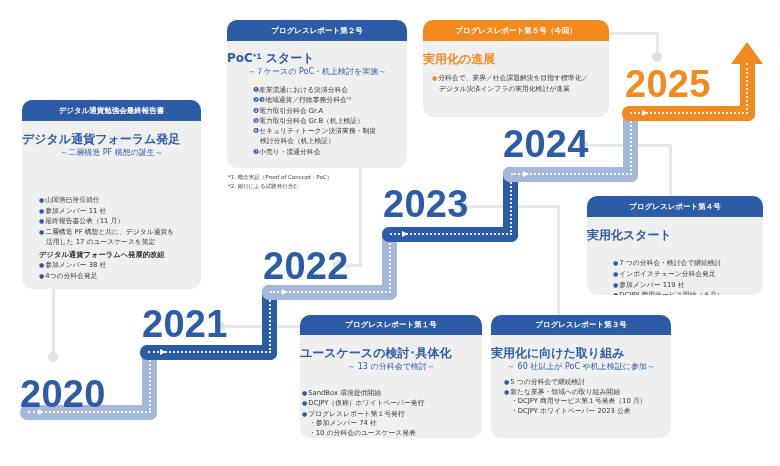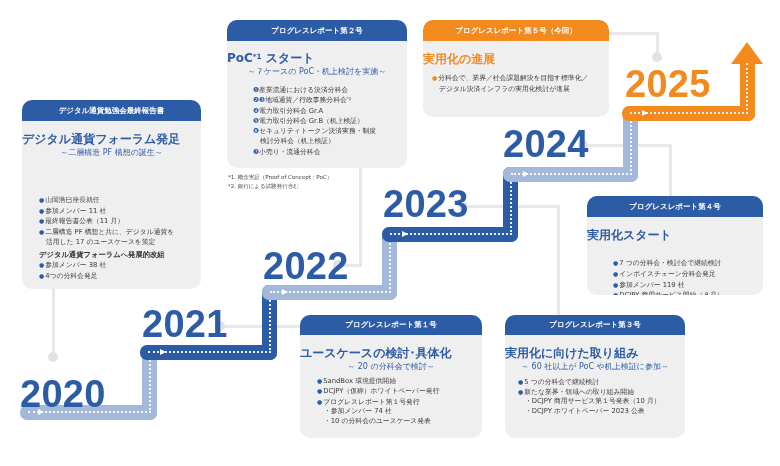--- a/index.html
+++ b/index.html
@@ -167,32 +167,32 @@
     <span class="item"><span class="bul"></span><span>7 つの分科会・検討会で継続検討</span></span>
     <span class="item"><span class="bul"></span><span>インボイスチェーン分科会発足</span></span>
     <span class="item"><span class="bul"></span><span>参加メンバー 119 社</span></span>
     <span class="item"><span class="bul"></span><span>DCJPY 商用サービス開始（８月）</span></span>
   </div>
 </div>
 
 <div class="box" style="left:300px;top:315px;width:182px;height:123px;">
   <div class="box-header" style="height:20px;line-height:20px;">プログレスレポート第１号</div>
   <div class="box-title">ユースケースの検討･具体化</div>
-  <div class="box-sub">～ 20 の分科会で検討～</div>
-  <div class="list" style="padding-left:17px;margin-top:3px;line-height:9.4px;">
+  <div class="box-sub">～ 13 の分科会で検討～</div>
+  <div class="list" style="padding-left:2px;margin-top:15px;line-height:9.4px;">
     <span class="item"><span class="bul"></span><span>SandBox 環境提供開始</span></span>
     <span class="item"><span class="bul"></span><span>DCJPY（仮称）ホワイトペーパー発行</span></span>
     <span class="item"><span class="bul"></span><span>プログレスレポート第１号発行</span>
       <span class="sub-item">・参加メンバー 74 社</span>
       <span class="sub-item">・10 の分科会のユースケース発表</span>
     </span>
   </div>
 </div>
 
-<div class="box" style="left:505px;top:315px;width:180px;height:123px;">
+<div class="box" style="left:491px;top:315px;width:180px;height:123px;">
   <div class="box-header" style="height:20px;line-height:20px;">プログレスレポート第３号</div>
   <div class="box-title">実用化に向けた取り組み</div>
   <div class="box-sub">～ 60 社以上が PoC や机上検証に参加～</div>
   <div class="list" style="padding-left:13px;margin-top:4px;line-height:9.2px;">
     <span class="item"><span class="bul"></span><span>5 つの分科会で継続検討</span></span>
     <span class="item"><span class="bul"></span><span>新たな業界・領域への取り組み開始</span>
       <span class="sub-item">・DCJPY 商用サービス第１号発表（10 月）</span>
       <span class="sub-item">・DCJPY ホワイトペーパー 2023 公表</span>
     </span>
   </div>

